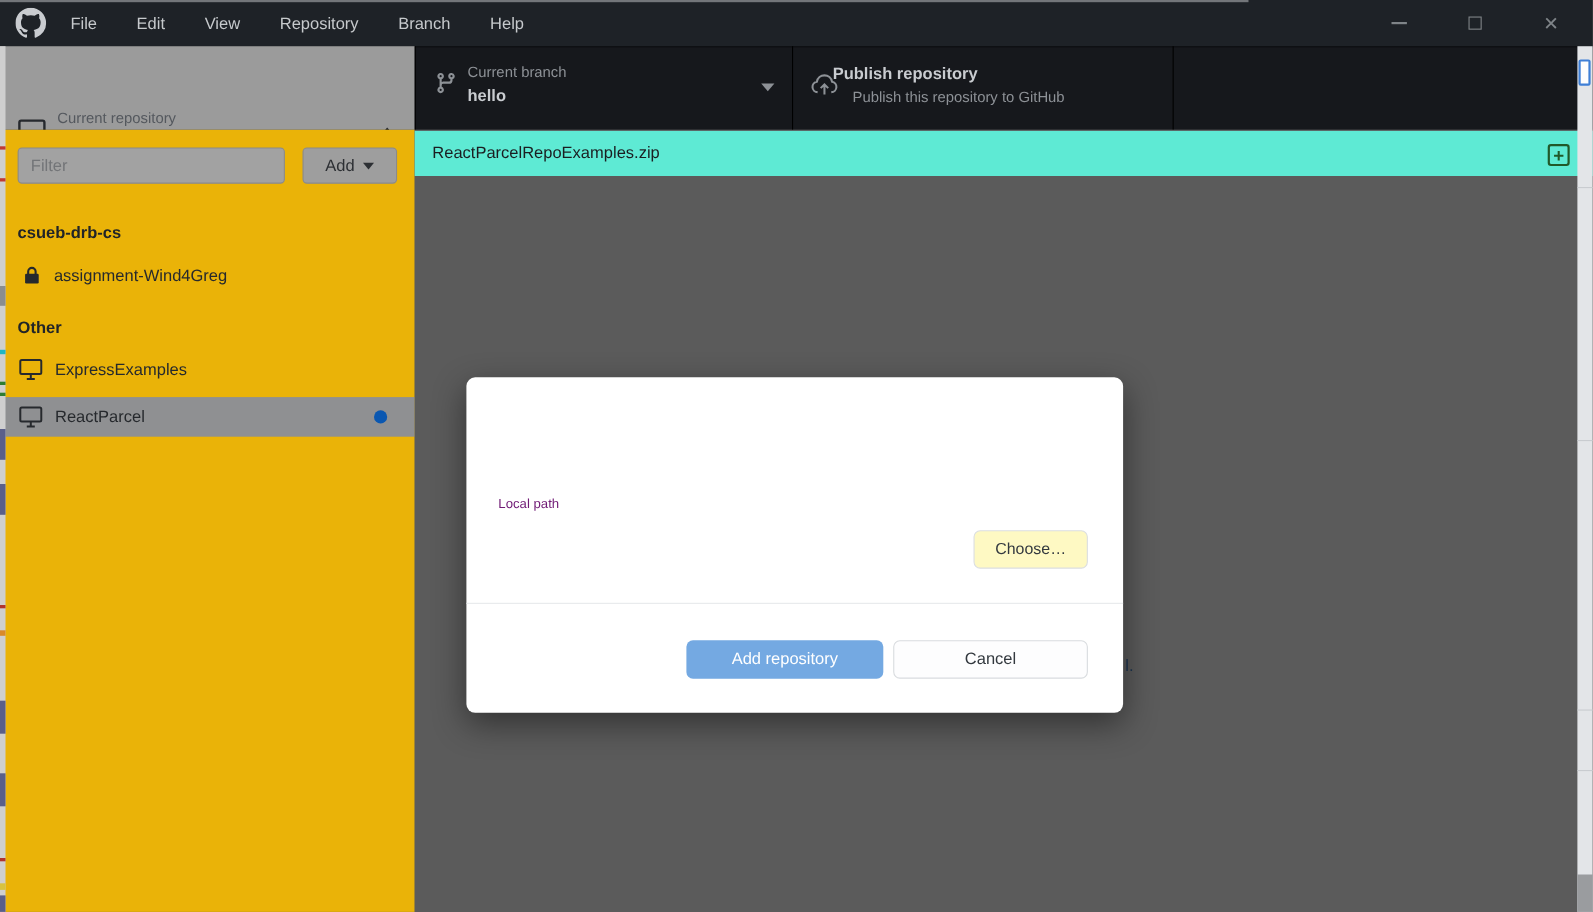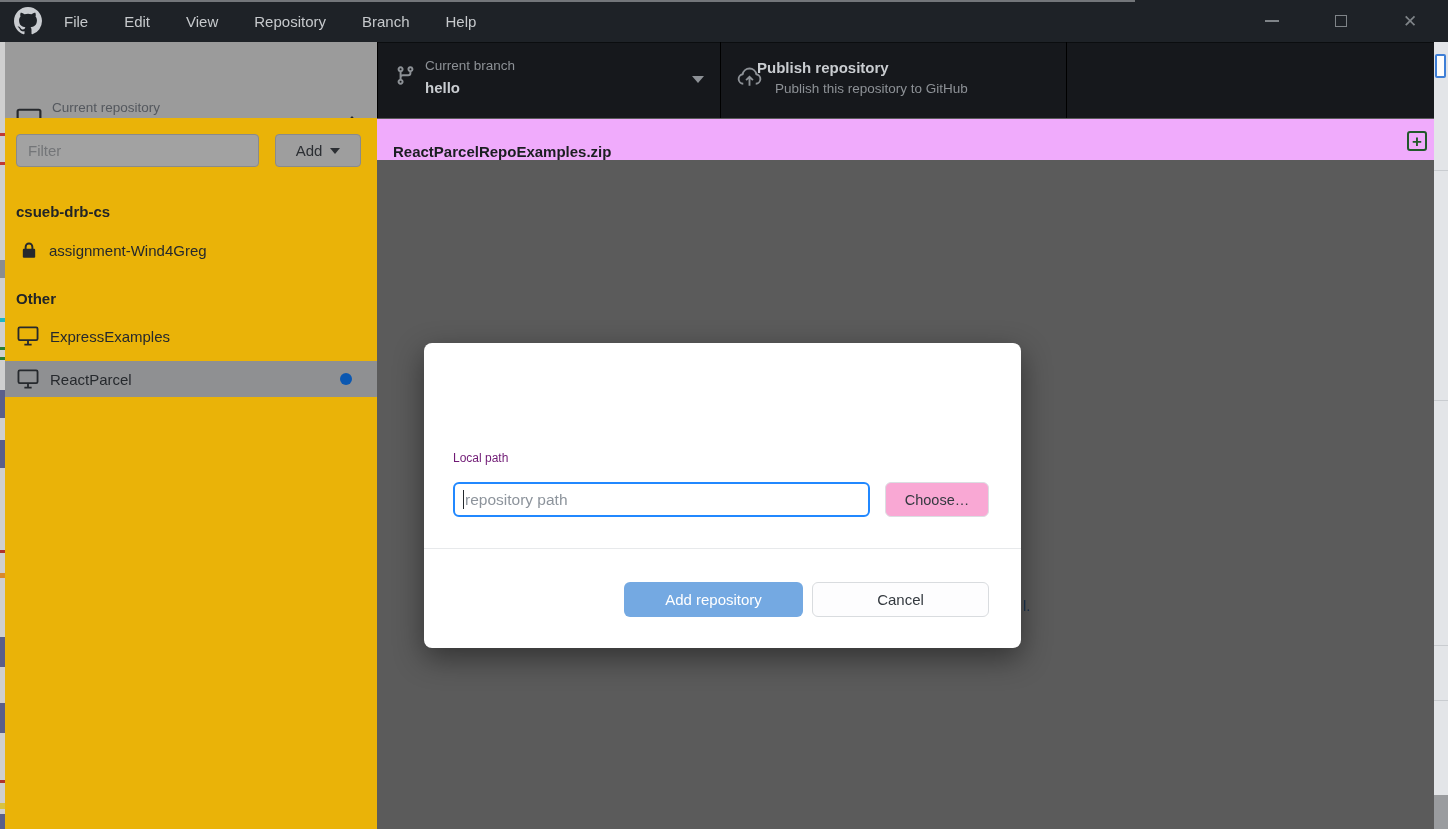--- a/index.html
+++ b/index.html
@@ -46,21 +46,21 @@
   #add-btn .caret { width:0; height:0; border-left:5px solid transparent; border-right:5px solid transparent; border-top:6px solid #2c2f33; }
   .grp-hdr { left:16px; font-size:15px; font-weight:bold; color:#212428; }
   .repo-row { left:0; width:377px; height:34px; display:flex; align-items:center; }
   .repo-row .ric { margin-left:17px; width:22px; height:20px; color:#26292d; flex:0 0 auto; }
   .repo-row .rtxt { margin-left:11px; font-size:15px; color:#26292d; }
   .row-selected { background:#8f9092; height:36px; }
   .dot { position:absolute; left:340px; top:12px; width:12px; height:12px; border-radius:50%; background:#0a57b1; }
 
   
   #main { left:377px; top:118px; width:1071px; height:711px; background:#5b5b5b; }
-  #file-row { left:377px; top:119px; width:1071px; height:41px; background:#f0abfc; display:flex; align-items:flex-end;font-weight:bold; }
+  #file-row { left:377px; top:119px; width:1071px; height:41px; background:#5eead4; display:flex; align-items:center; }
   #file-row .ftxt { margin-left:16px; font-size:15px; color:#1b1e21; }
   #plus-badge { left:1407px; top:131px; width:20px; height:20px; border:2px solid #21592a; border-radius:3px; color:#21592a; display:flex; align-items:center; justify-content:center; font-size:17px; font-weight:bold; line-height:1; }
   #bg-fragment { left:1023px; top:597px; font-size:15px; color:#1c3550; }
 
   
   #left-strip { left:0; top:42px; width:5px; height:787px; background:#cfcfcf; }
   .sliver { left:0; width:5px; }
   #right-strip { left:1434px; top:42px; width:14px; height:787px; background:#e3e5e8; }
   #right-strip .bluebox { position:absolute; left:1px; top:12px; width:11px; height:24px; background:#fdfdfd; border:2px solid #3f7fd6; border-radius:2px; }
   #right-strip .sep { position:absolute; left:0; width:14px; height:1px; background:#c9ccd0; }
@@ -68,21 +68,21 @@
 
   
   #modal { left:424px; top:343px; width:597px; height:305px; background:#ffffff; border-radius:8px; box-shadow:0 10px 30px rgba(0,0,0,.45); }
   #modal-header { position:absolute; left:0; top:0; width:597px; height:76px; border-bottom:1px solid #e6e8ea; }
   #modal-title { position:absolute; left:29px; top:26px; font-size:18px; font-weight:600; color:#2f353b; }
   #modal-close { position:absolute; right:24px; top:29px; width:18px; height:18px; color:#565c63; cursor:pointer; }
   #field-label { position:absolute; left:29px; top:108px; font-size:12px; color:#701a75; }
   #path-input { position:absolute; left:29px; top:139px; width:417px; height:35px; background:#fff; border:2px solid #2188ff; border-radius:6px; display:flex; align-items:center; }
   #path-input .caret-bar { width:1px; height:19px; background:#24292e; margin-left:8px; }
   #path-input .placeholder { margin-left:1px; font-size:15.5px; color:#8d949c; }
-  #choose-btn { position:absolute; left:461px; top:139px; width:104px; height:35px; background:#f9a8d4; border:1px solid #dbdee2; border-radius:6px; font-size:14.5px; color:#33393f; display:flex; align-items:center; justify-content:center; }
+  #choose-btn { position:absolute; left:461px; top:139px; width:104px; height:35px; background:#fef9c3; border:1px solid #dbdee2; border-radius:6px; font-size:14.5px; color:#33393f; display:flex; align-items:center; justify-content:center; }
   #modal-divider { position:absolute; left:0; top:205px; width:597px; height:1px; background:#e7e9eb; }
   #add-repo-btn { position:absolute; left:200px; top:239px; width:179px; height:35px; background:#74a9e2; border:none; border-radius:6px; font-size:15px; color:#ffffff; display:flex; align-items:center; justify-content:center; }
   #cancel-btn { position:absolute; left:388px; top:239px; width:177px; height:35px; background:#fdfdfe; border:1px solid #d9dcdf; border-radius:6px; font-size:15px; color:#33393f; display:flex; align-items:center; justify-content:center; }
   svg { display:block; width:100%; height:100%; }
 </style>
 </head>
 <body>
 
 <div class="abs" id="titlebar">
   <div class="abs topline"></div>
@@ -217,21 +217,17 @@
   <span class="bluebox"></span>
   <span class="sep" style="top:128px"></span>
   <span class="sep" style="top:358px"></span>
   <span class="sep" style="top:603px"></span>
   <span class="sep" style="top:658px"></span>
   <span class="bottom"></span>
 </div>
 
 <div class="abs" id="modal">
   <span id="field-label">Local path</span>
-  <div id="path-input">
-    <span class="caret-bar"></span>
-    <span class="placeholder">repository path</span>
-  </div>
   <div id="choose-btn">Choose…</div>
   <div id="modal-divider"></div>
   <div id="add-repo-btn">Add repository</div>
   <div id="cancel-btn">Cancel</div>
 </div>
 
 </body></html>

